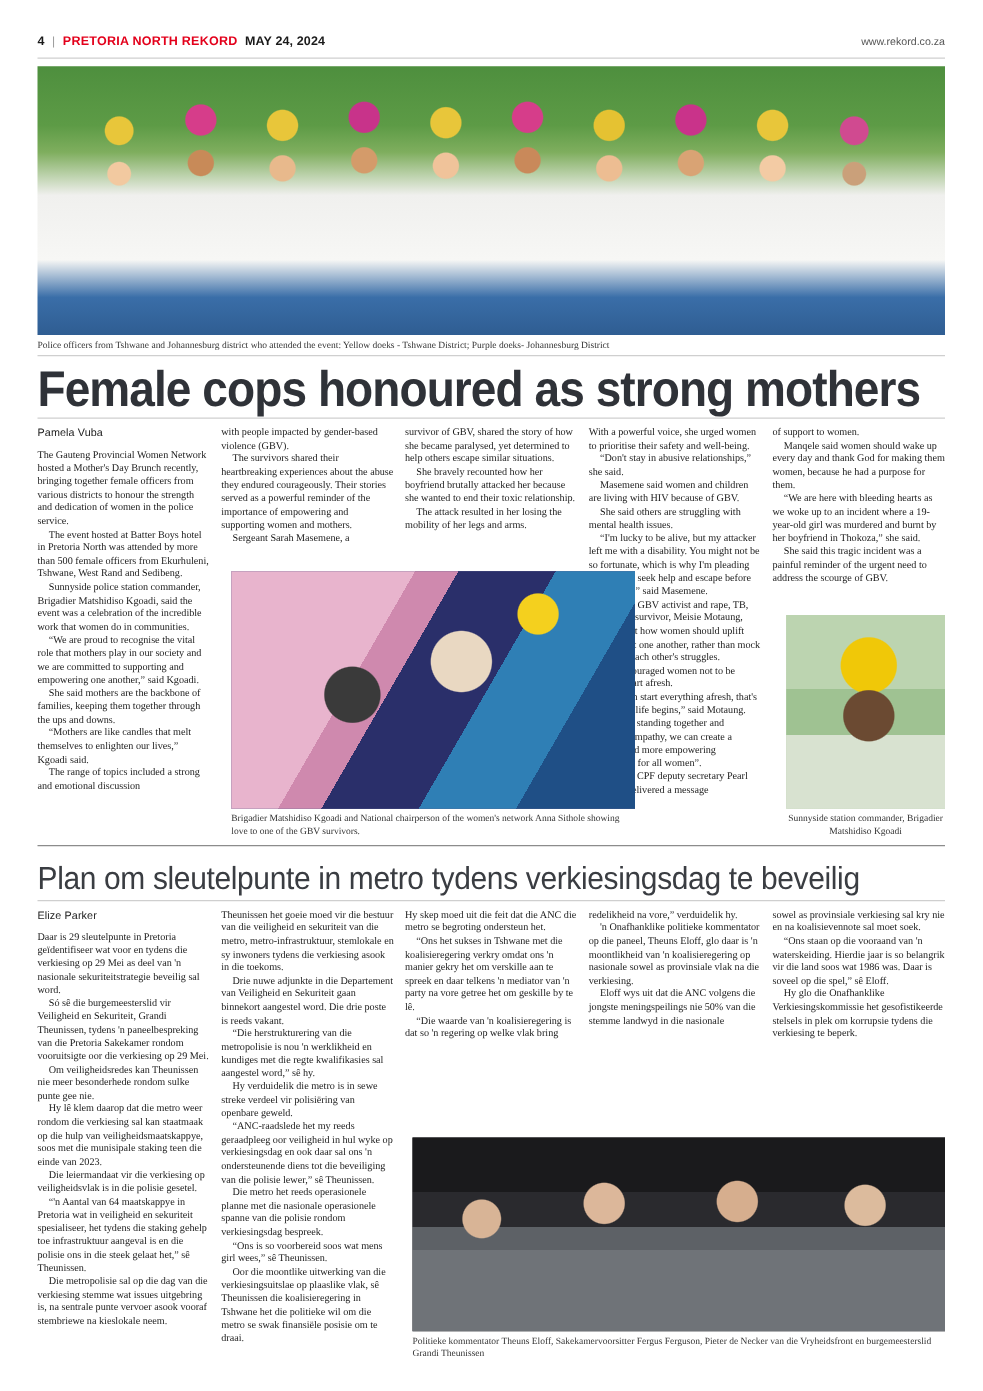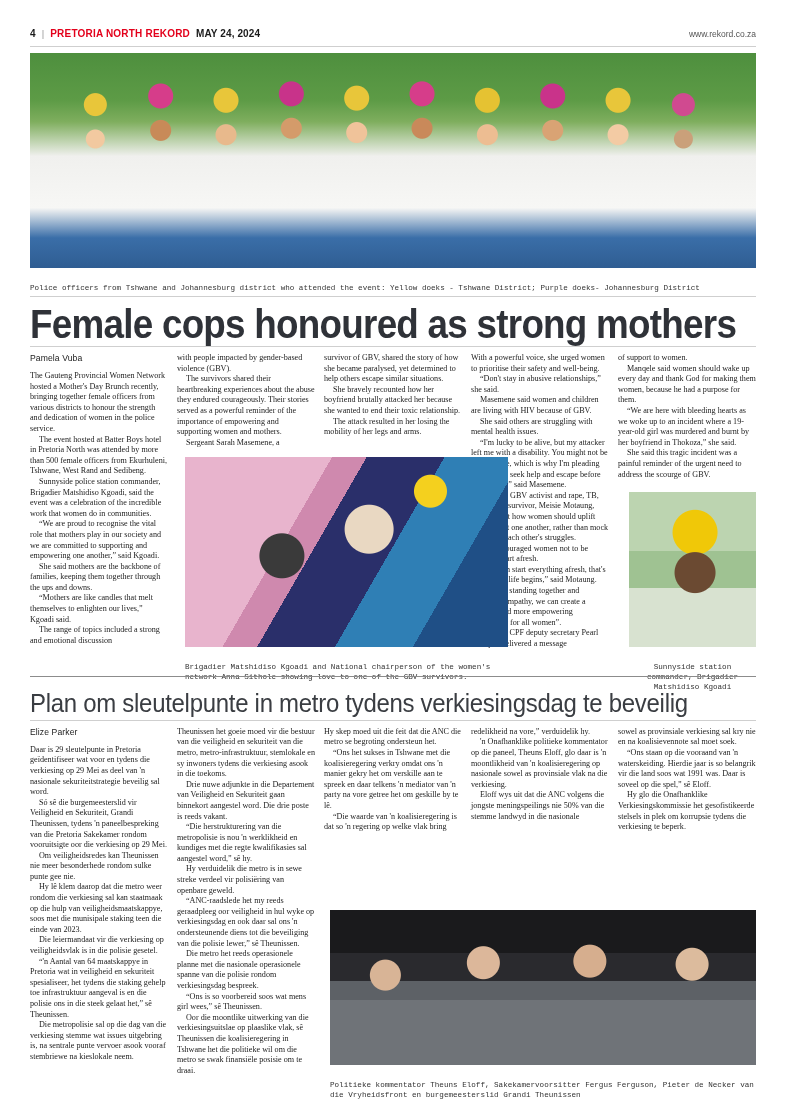--- a/index.html
+++ b/index.html
@@ -43,25 +43,25 @@
   .mast-sep { color:#999; font-weight: normal; }
   .mast-pub { color: #e3001b; font-weight: bold; font-size: 10px; letter-spacing:.2px; }
   .mast-date { color: #1a1a1a; font-weight: bold; font-size: 10px; }
   .mast-url { font-size: 8.5px; color: #555; font-weight: normal; }
   .rule-top { border-top: 1px solid #cfcfcf; margin-top: 3px; }
 
   
   .photo { position: relative; overflow: hidden; background:#888; }
   .photo-hero { width: 726px; height: 215px; margin-top: 6px; }
   .cap {
-    font-family: Liberation Mono, monospace;
+    font-family: Liberation Serif, serif;
     font-size: 7.6px;
     line-height: 1.32;
     color: #333;
-    padding-top: 15px;
+    padding-top: 3px;
   }
 
   
   .hl-main {
     font-family: "Liberation Sans", sans-serif;
     font-weight: bold;
     font-size: 40px;
     line-height: 1.0;
     letter-spacing: -0.8px;
     color: #2f3238;
@@ -304,21 +304,21 @@
         <div class="body">
           <p>redelikheid na vore,” verduidelik hy.</p>
           <p>'n Onafhanklike politieke kommentator op die paneel, Theuns Eloff, glo daar is 'n moontlikheid van 'n koalisieregering op nasionale sowel as provinsiale vlak na die verkiesing.</p>
           <p>Eloff wys uit dat die ANC volgens die jongste meningspeilings nie 50% van die stemme landwyd in die nasionale</p>
         </div>
       </div>
 
       <div class="col">
         <div class="body">
           <p>sowel as provinsiale verkiesing sal kry nie en na koalisievennote sal moet soek.</p>
-          <p>“Ons staan op die vooraand van 'n waterskeiding. Hierdie jaar is so belangrik vir die land soos wat 1991 was. Daar is soveel op die spel,” sê Eloff.</p>
+          <p>“Ons staan op die vooraand van 'n waterskeiding. Hierdie jaar is so belangrik vir die land soos wat 1986 was. Daar is soveel op die spel,” sê Eloff.</p>
           <p>Hy glo die Onafhanklike Verkiesingskommissie het gesofistikeerde stelsels in plek om korrupsie tydens die verkiesing te beperk.</p>
         </div>
       </div>
     </div>
   </div>
 
   <div class="photo-block" style="position:absolute; left:330px; top:905px; width:426px;">
     <div class="photo inline-photo ph-men" style="height:155px;"></div>
     <div class="cap">Politieke kommentator Theuns Eloff, Sakekamervoorsitter Fergus Ferguson, Pieter de Necker van die Vryheidsfront en burgemeesterslid Grandi Theunissen</div>
   </div>

